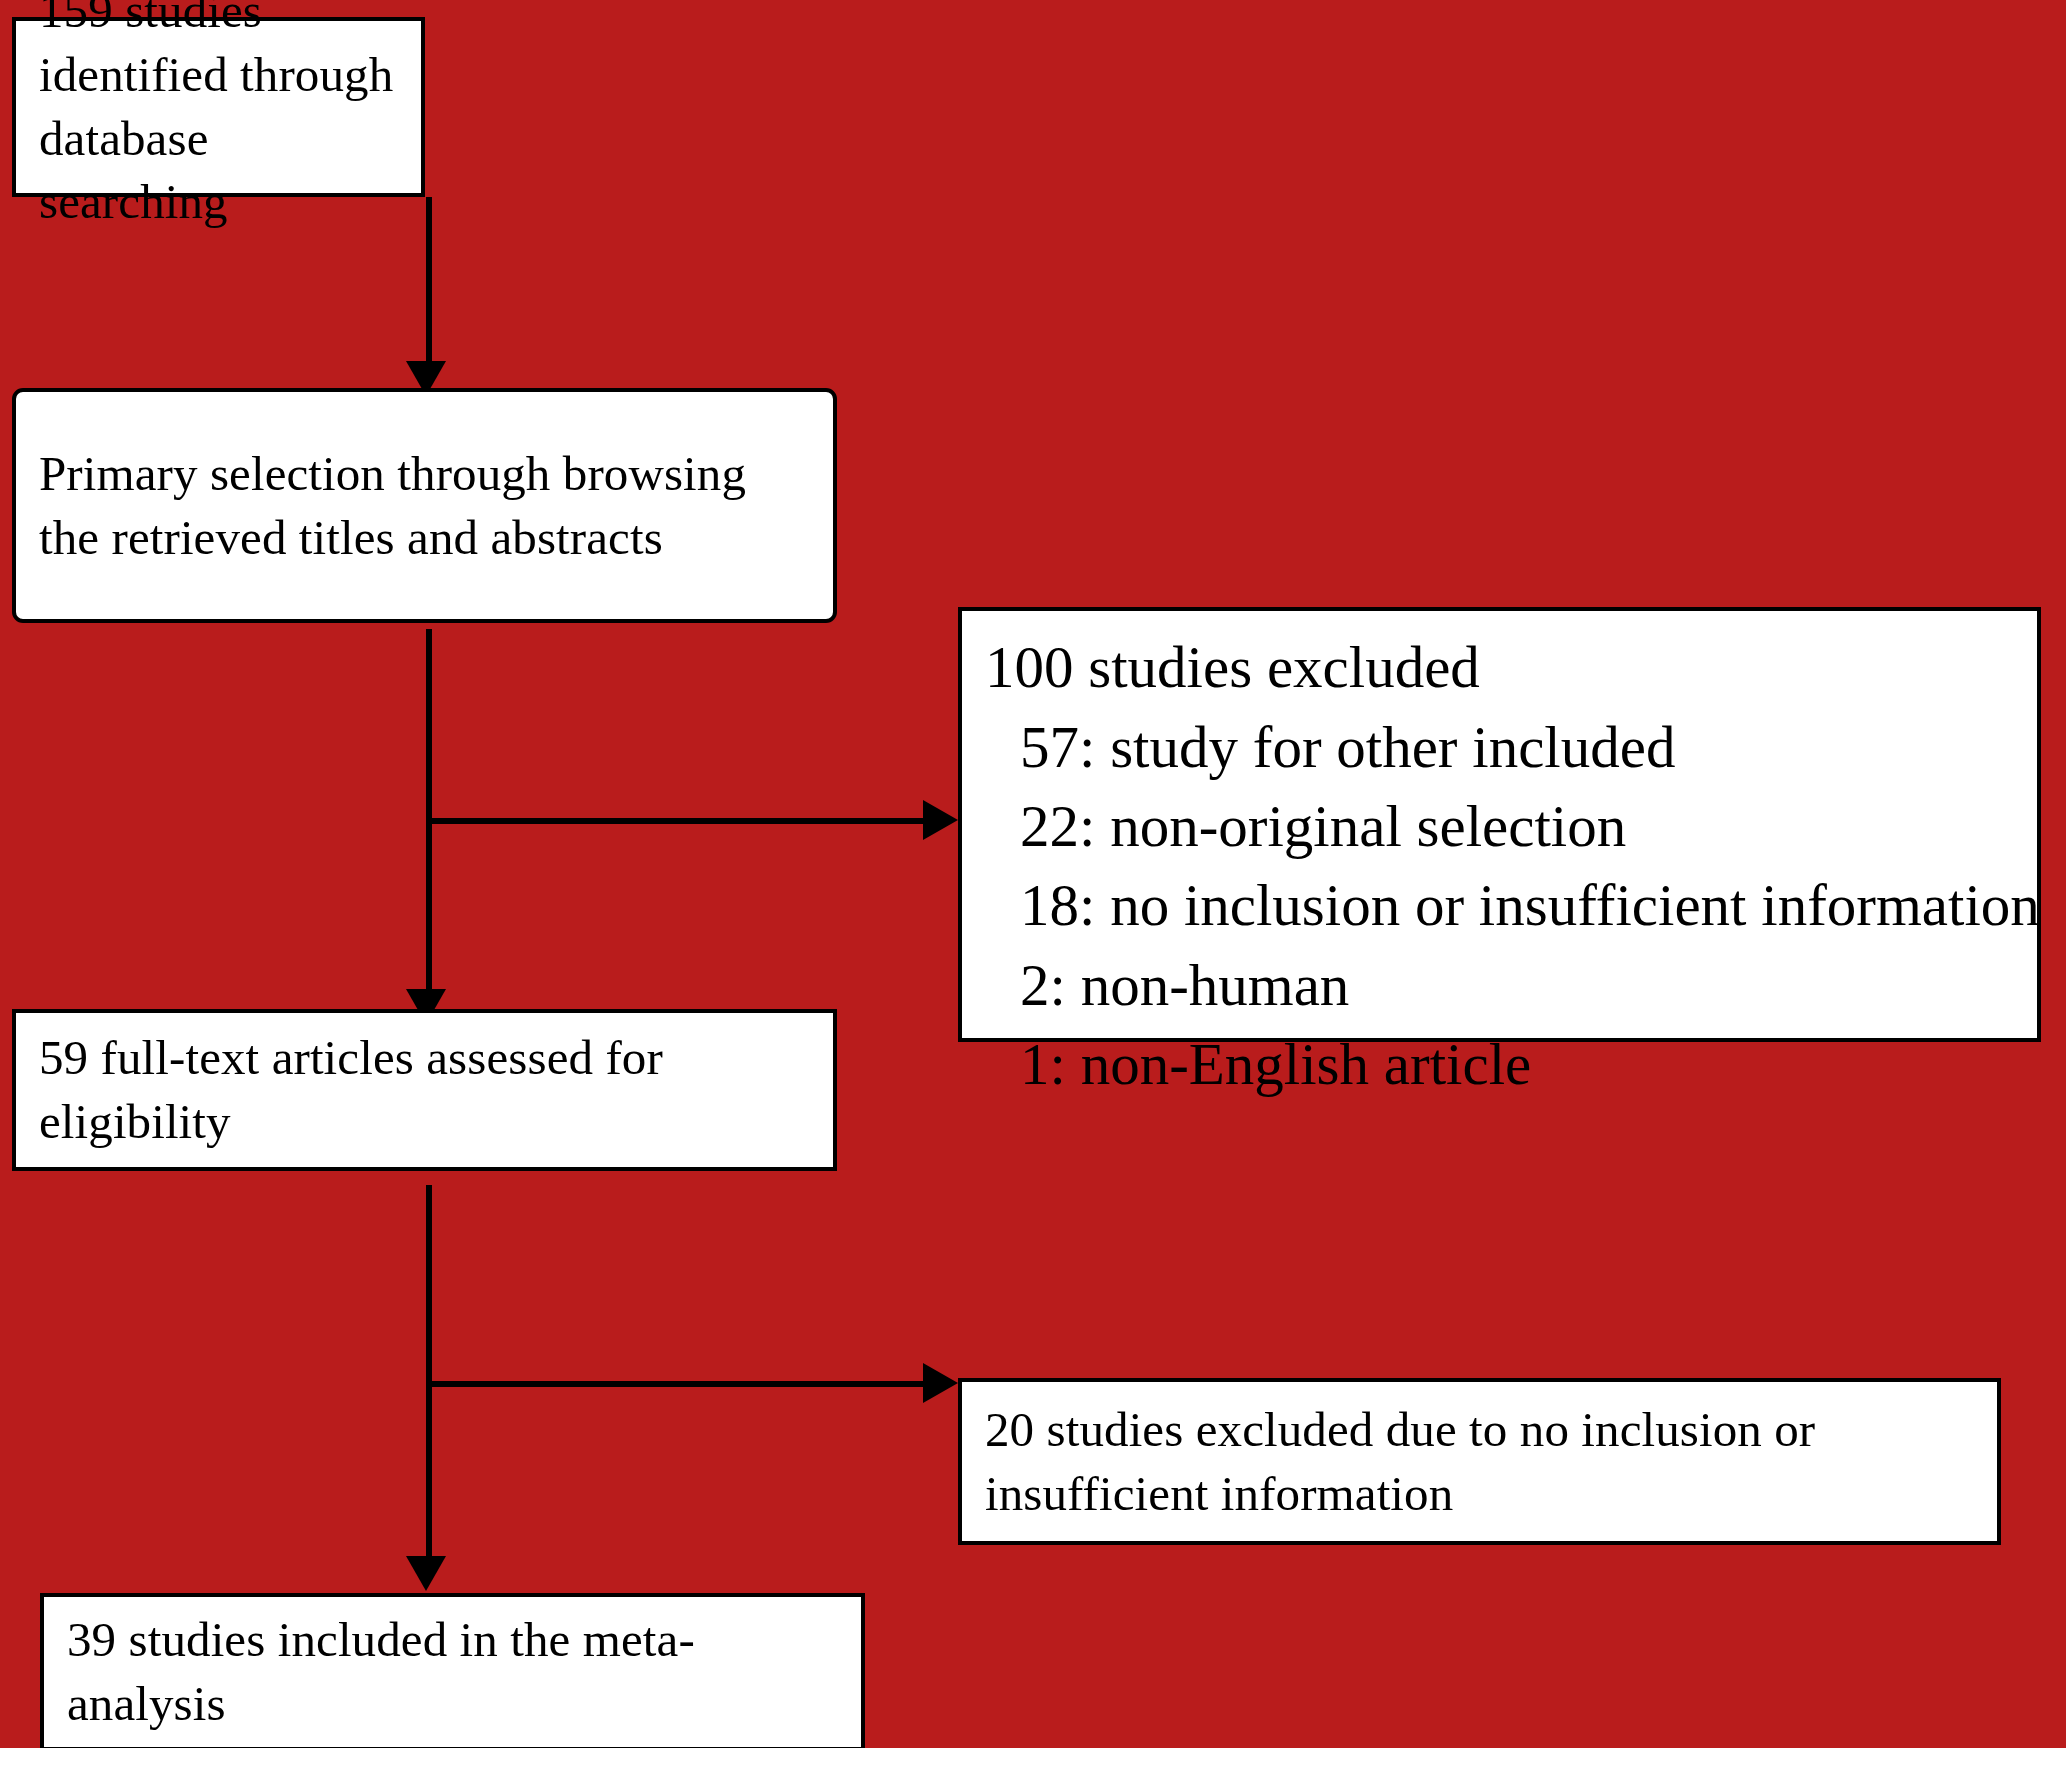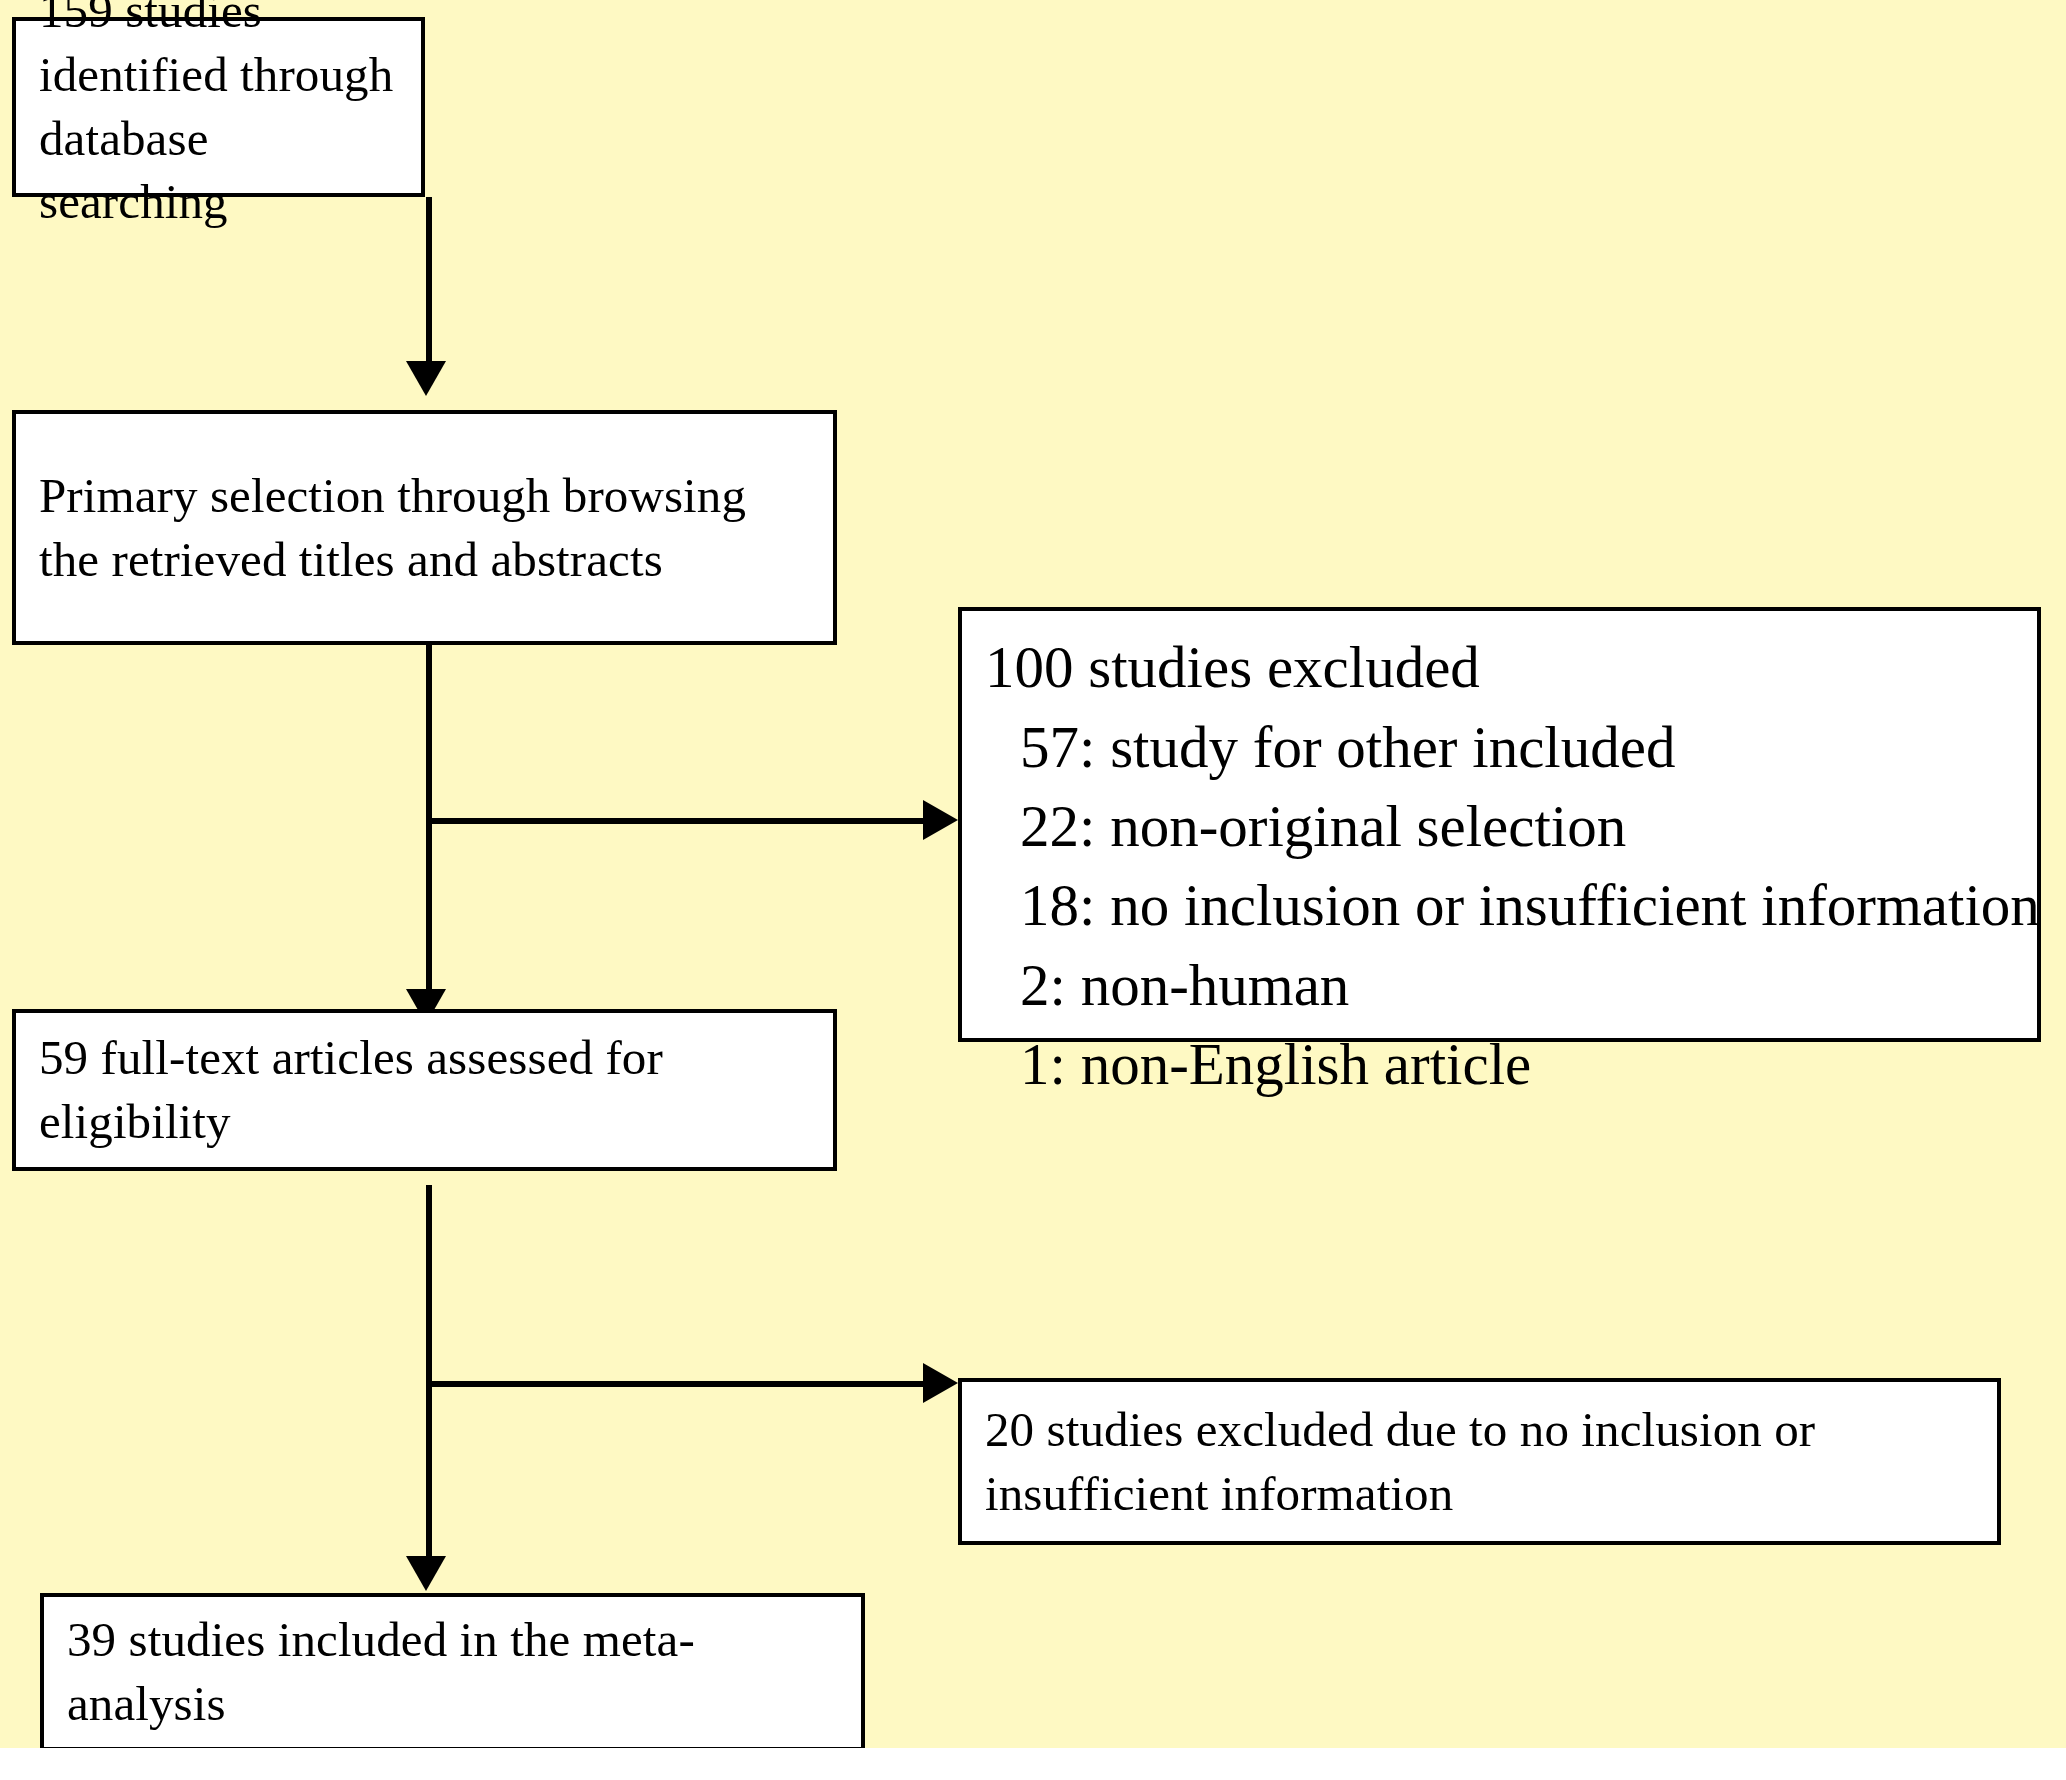--- a/index.html
+++ b/index.html
@@ -9,42 +9,42 @@
     background: #ffffff;
   }
   body {
     font-family: "Liberation Serif", "DejaVu Serif", serif;
     color: #000000;
   }
   #diagram {
     position: relative;
     width: 2066px;
     height: 1748px;
-    background: #fef9c3;
+    background: #b91c1c;
     overflow: hidden;
   }
   .node {
     position: absolute;
     box-sizing: border-box;
     background: #ffffff;
     border: 4.7px solid #000000;
     display: flex;
     align-items: center;
     padding: 6.7px 23px;
   }
   .node .txt {
     font-size: 49px;
     line-height: 1.30;
     letter-spacing: 0.1px;
     white-space: pre-wrap;
     text-align: left;
   }
   
   #box-identified { left: 12px;  top: 16.7px;   width: 413px;  height: 180px; }
-  #box-primary    { left: 12px;  top: 410px;  width: 825px; height: 235px; }
+  #box-primary    { left: 12px;  top: 388px;  width: 825px; height: 235px; border-radius: 11px; }
   #box-fulltext   { left: 12px;  top: 1009px; width: 825px; height: 162px; }
   #box-included   { left: 12px;  top: 1593px; width: 825px; height: 158px; margin-left: 28px; }
 
   
   #box-excluded-screening { left: 958px; top: 607px;  width: 1083px; height: 435px; align-items: flex-start; padding-top: 17.3px; }
   #box-excluded-eligibility { left: 958px; top: 1378px; width: 1043px; height: 167px; }
 
   .excl-list { font-size: 59px; line-height: 1.345; }
   .excl-head { white-space: nowrap; }
   .excl-item { padding-left: 35px; white-space: nowrap; }

